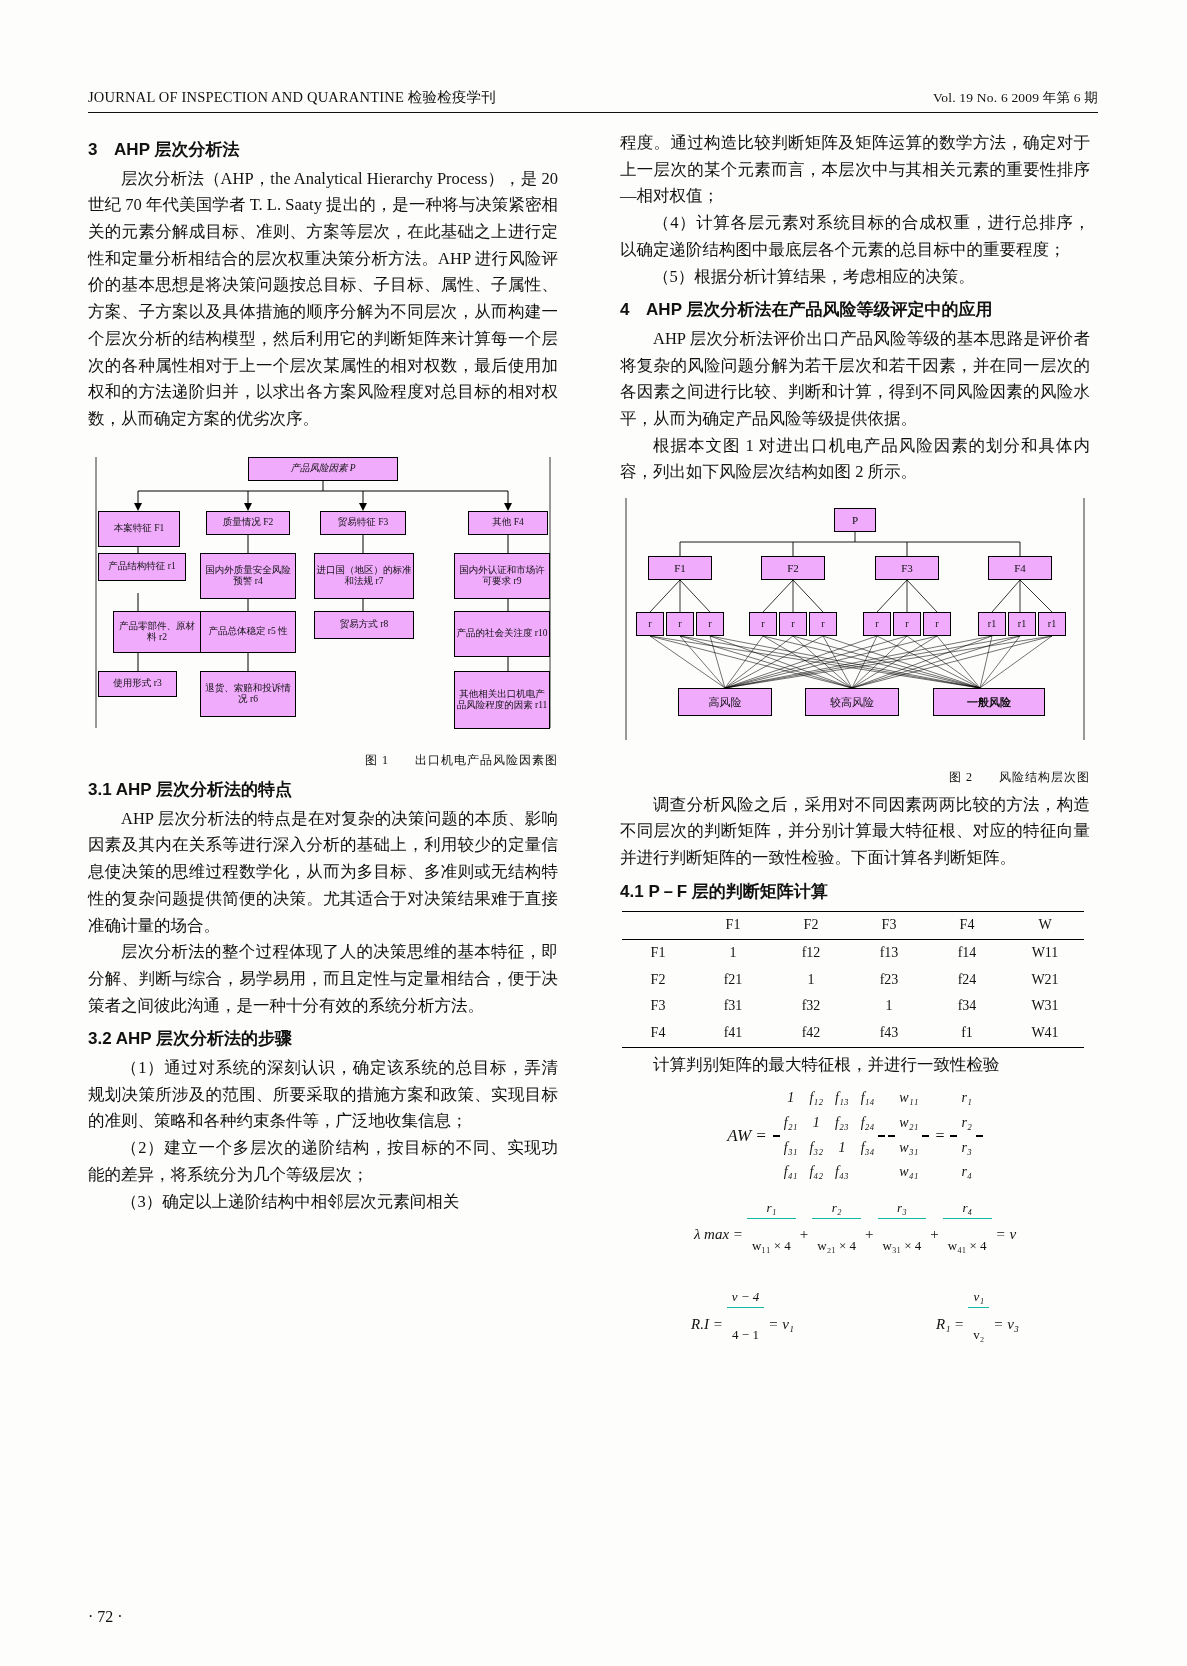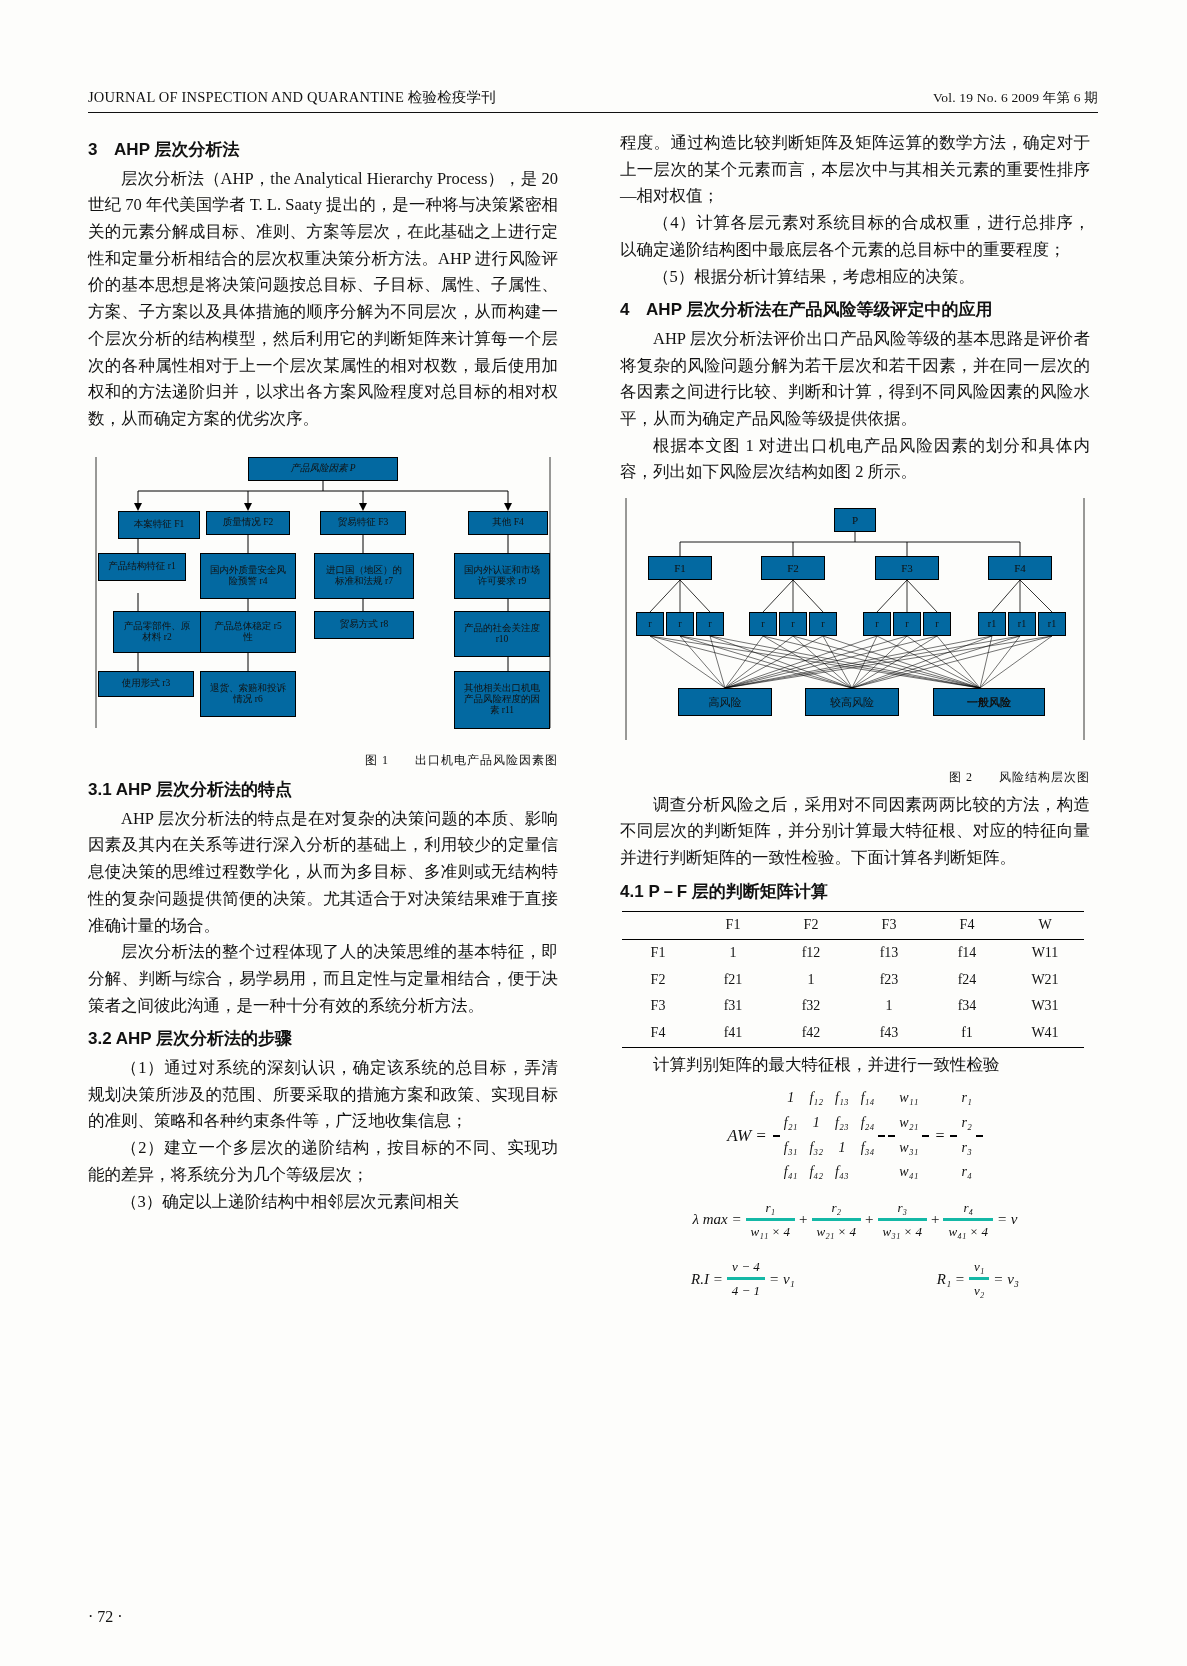--- a/index.html
+++ b/index.html
@@ -44,24 +44,24 @@
   
   .fig1{
     position:relative;width:470px;height:300px;margin-top:10px;
     font-size:9.5px;
   }
   .fig2{
     position:relative;width:470px;height:270px;margin-top:4px;
     font-size:11px;
   }
   .fbox{
-    position:absolute;border:1px solid #000;background:#0369a1;
+    position:absolute;border:1px solid #000;background:#f0abfc;
     display:flex;align-items:center;justify-content:center;
     text-align:center;line-height:1.15;
-    box-sizing:border-box;padding:8px;
+    box-sizing:border-box;padding:1px;
   }
   .figcap{
     text-align:right;font-size:12px;margin:8px 0 4px 0;letter-spacing:1px;
   }
   .figcap .gap{display:inline-block;width:18px;}
   
   table.m{
     border-collapse:collapse;width:462px;margin:6px 0 4px 2px;
     font-size:14px;text-align:center;
   }
@@ -75,21 +75,21 @@
   .matrixrow{display:flex;align-items:center;justify-content:center;margin-top:6px;}
   .lbl{font-style:italic;font-size:17px;margin-right:6px;}
   .brk{
     display:inline-block;border-left:1.5px solid #000;border-top:1.5px solid #000;border-bottom:1.5px solid #000;
     width:6px;
   }
   .brk.r{border:none;border-right:1.5px solid #000;border-top:1.5px solid #000;border-bottom:1.5px solid #000;}
   .mgrid{display:grid;gap:2px 12px;font-style:italic;font-size:14px;text-align:center;padding:3px 4px;}
   .frac{display:inline-flex;flex-direction:column;align-items:center;vertical-align:middle;margin:0 4px;}
   .frac .n{padding:0 5px;font-size:13px;font-style:italic;}
-  .frac .d{padding:0 5px;border-top:3px solid #14b8a6;font-size:13px;font-style:italic;}
+  .frac .d{padding:16px 5px;border-top:1px solid #14b8a6;font-size:13px;}
   .eqline{display:flex;align-items:center;justify-content:center;font-size:15px;margin-top:10px;}
   .eqrow2{display:flex;align-items:center;justify-content:space-around;font-size:15px;margin-top:14px;}
   .pgnum{
     position:absolute;left:88px;bottom:40px;font-size:16px;
   }
   .it{font-style:italic;}
 </style>
 </head>
 <body>
 
@@ -138,28 +138,28 @@
         <line x1="420" y1="92" x2="420" y2="110" stroke="#000" stroke-width="1"></line>
         <line x1="420" y1="156" x2="420" y2="168" stroke="#000" stroke-width="1"></line>
         <line x1="420" y1="214" x2="420" y2="228" stroke="#000" stroke-width="1"></line>
 
         <line x1="8" y1="14" x2="8" y2="285" stroke="#000" stroke-width="0.8"></line>
         <line x1="462" y1="14" x2="462" y2="285" stroke="#000" stroke-width="0.8"></line>
       </svg>
 
       <div class="fbox" style="left:160px;top:14px;width:150px;height:24px;font-style:italic;">产品风险因素 P</div>
 
-      <div class="fbox" style="left:10px;top:68px;width:82px;height:28px;margin-left:20px;">本案特征 F1</div>
+      <div class="fbox" style="left:10px;top:68px;width:82px;height:36px;">本案特征 F1</div>
       <div class="fbox" style="left:118px;top:68px;width:84px;height:24px;">质量情况 F2</div>
       <div class="fbox" style="left:232px;top:68px;width:86px;height:24px;">贸易特征 F3</div>
       <div class="fbox" style="left:380px;top:68px;width:80px;height:24px;">其他 F4</div>
 
       <div class="fbox" style="left:10px;top:110px;width:88px;height:28px;">产品结构特征 r1</div>
       <div class="fbox" style="left:25px;top:168px;width:88px;height:42px;">产品零部件、原材料 r2</div>
-      <div class="fbox" style="left:10px;top:228px;width:96px;height:26px;">使用形式 r3</div>
+      <div class="fbox" style="left:10px;top:228px;width:79px;height:26px;">使用形式 r3</div>
 
       <div class="fbox" style="left:112px;top:110px;width:96px;height:46px;">国内外质量安全风险预警 r4</div>
       <div class="fbox" style="left:112px;top:168px;width:96px;height:42px;">产品总体稳定 r5 性</div>
       <div class="fbox" style="left:112px;top:228px;width:96px;height:46px;">退货、索赔和投诉情况 r6</div>
 
       <div class="fbox" style="left:226px;top:110px;width:100px;height:46px;">进口国（地区）的标准和法规 r7</div>
       <div class="fbox" style="left:226px;top:168px;width:100px;height:28px;">贸易方式 r8</div>
 
       <div class="fbox" style="left:366px;top:110px;width:96px;height:46px;">国内外认证和市场许可要求 r9</div>
       <div class="fbox" style="left:366px;top:168px;width:96px;height:46px;">产品的社会关注度 r10</div>

